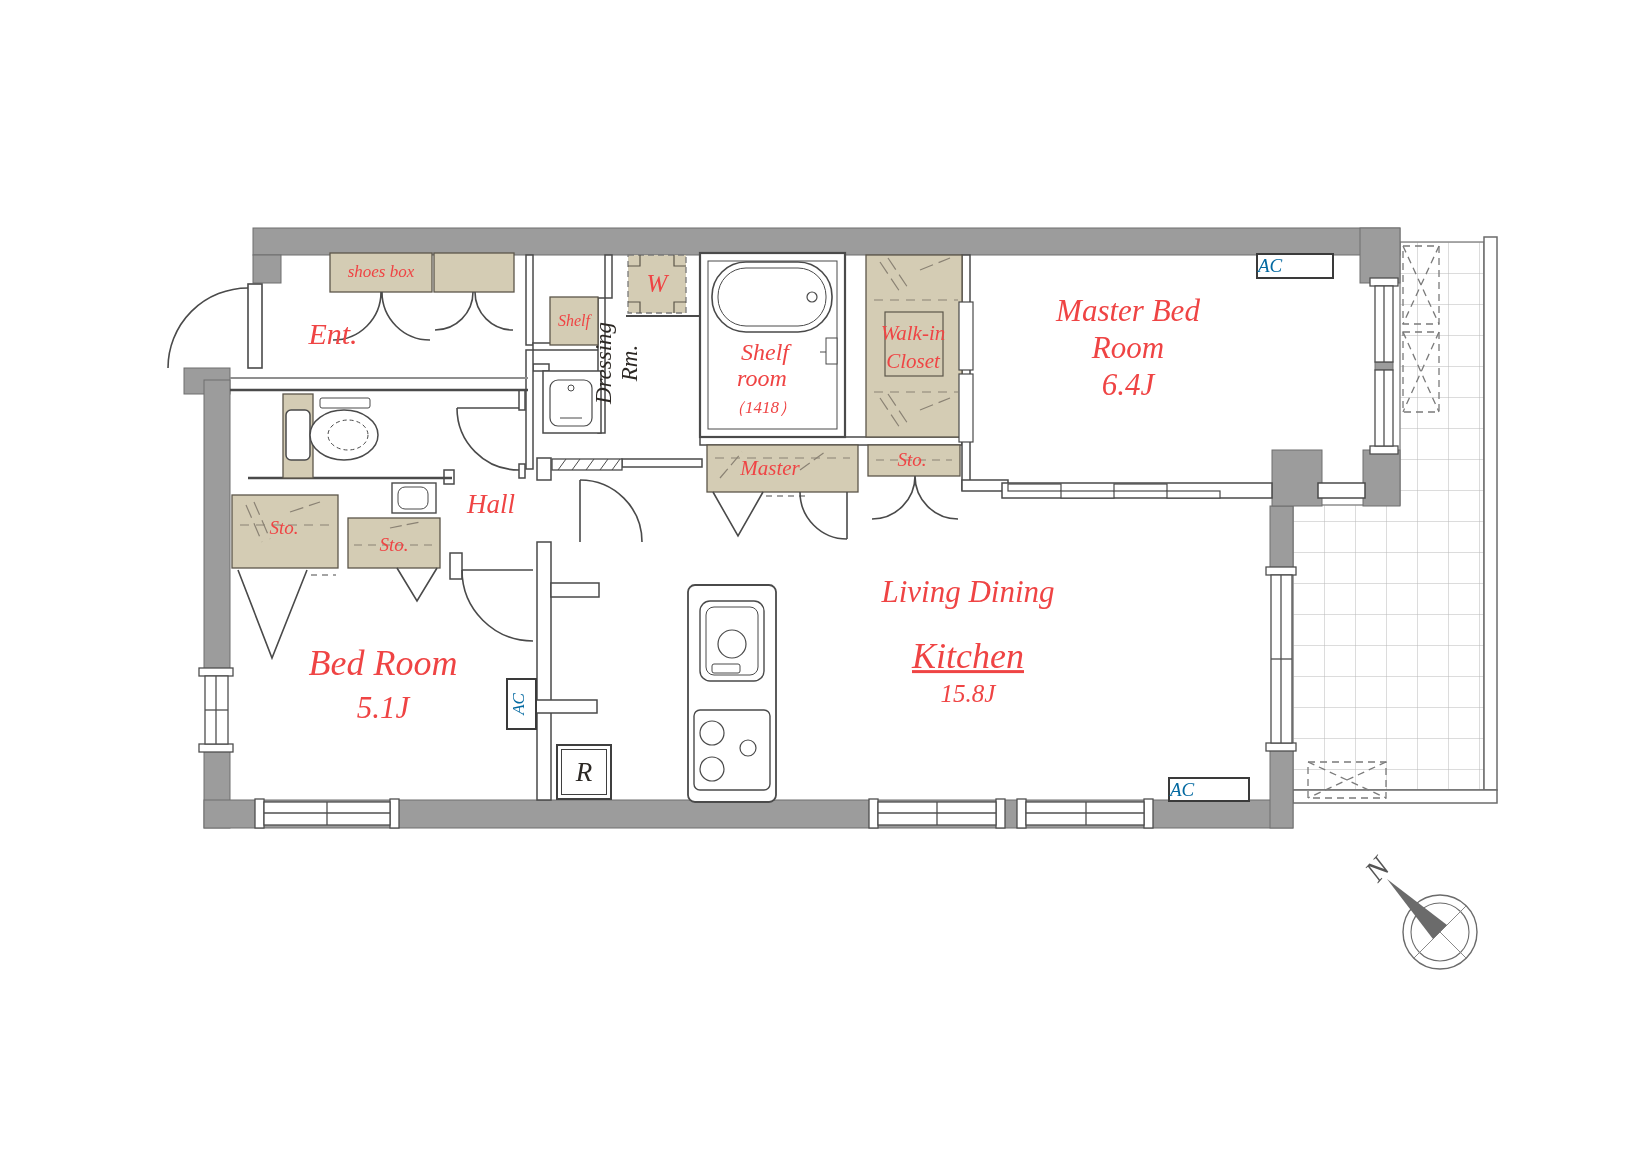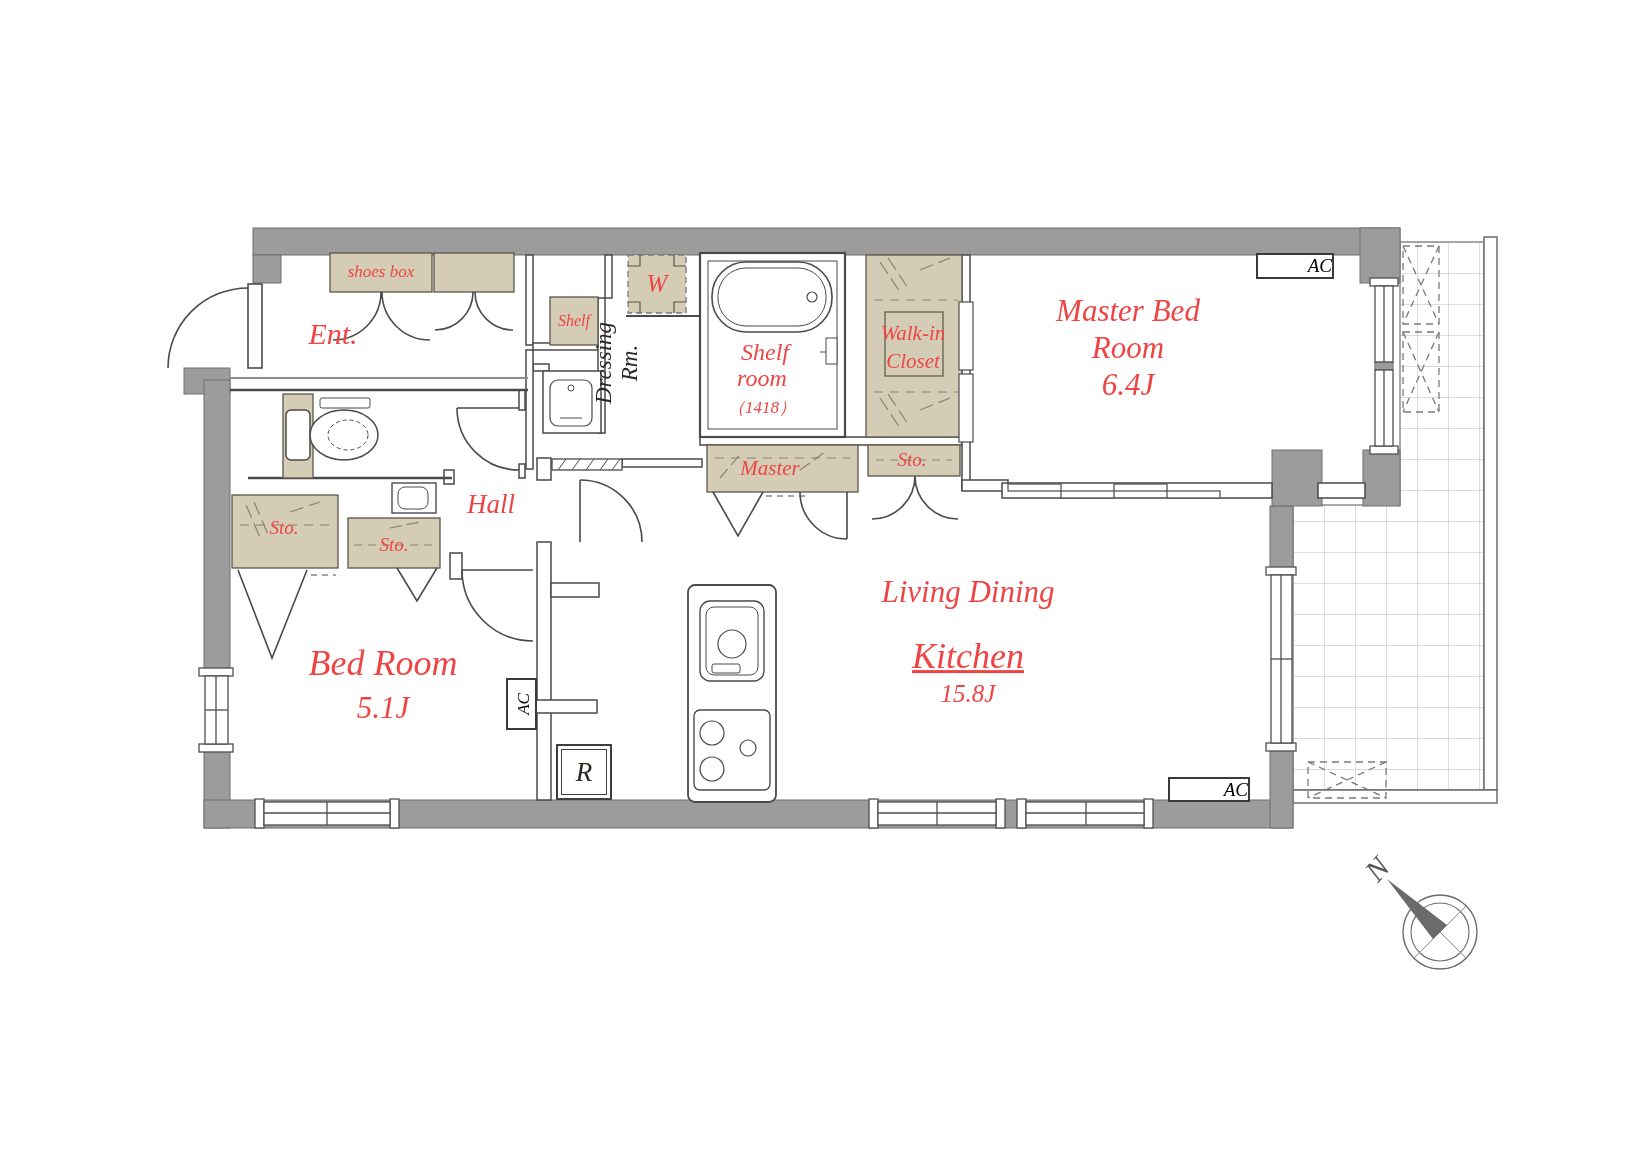--- a/index.html
+++ b/index.html
@@ -3,21 +3,21 @@
 <meta charset="utf-8">
 <style>
   html,body{margin:0;padding:0;background:#ffffff;}
   #stage{position:relative;width:1642px;height:1157px;background:#ffffff;overflow:hidden;
          font-family:"Liberation Serif","DejaVu Serif",serif;}
   #plan-svg{position:absolute;left:0;top:0;}
   .lbl{position:absolute;font-style:italic;color:#ef4444;transform:translate(-50%,-50%);
        white-space:nowrap;text-align:center;line-height:1.05;}
   .lbl-v{position:absolute;font-style:italic;color:#2c2824;white-space:nowrap;text-align:center;}
   .acbox{position:absolute;background:#ffffff;border:2px solid #3a3a3a;display:flex;
-         align-items:center;justify-content:flex-end;font-style:italic;color:#000000;box-sizing:border-box;}
+         align-items:center;justify-content:flex-start;font-style:italic;color:#0369a1;box-sizing:border-box;}
   .rbox{position:absolute;background:#ffffff;border:2px solid #3f3f3f;box-sizing:border-box;}
   .rbox-inner{position:absolute;inset:3px;border:1px solid #3f3f3f;display:flex;align-items:center;
          justify-content:center;font-style:italic;color:#2c2824;}
 </style>
 </head>
 <body>
 
 <div id="stage">
 
 <svg id="plan-svg" width="1642" height="1157" viewBox="0 0 1642 1157">

